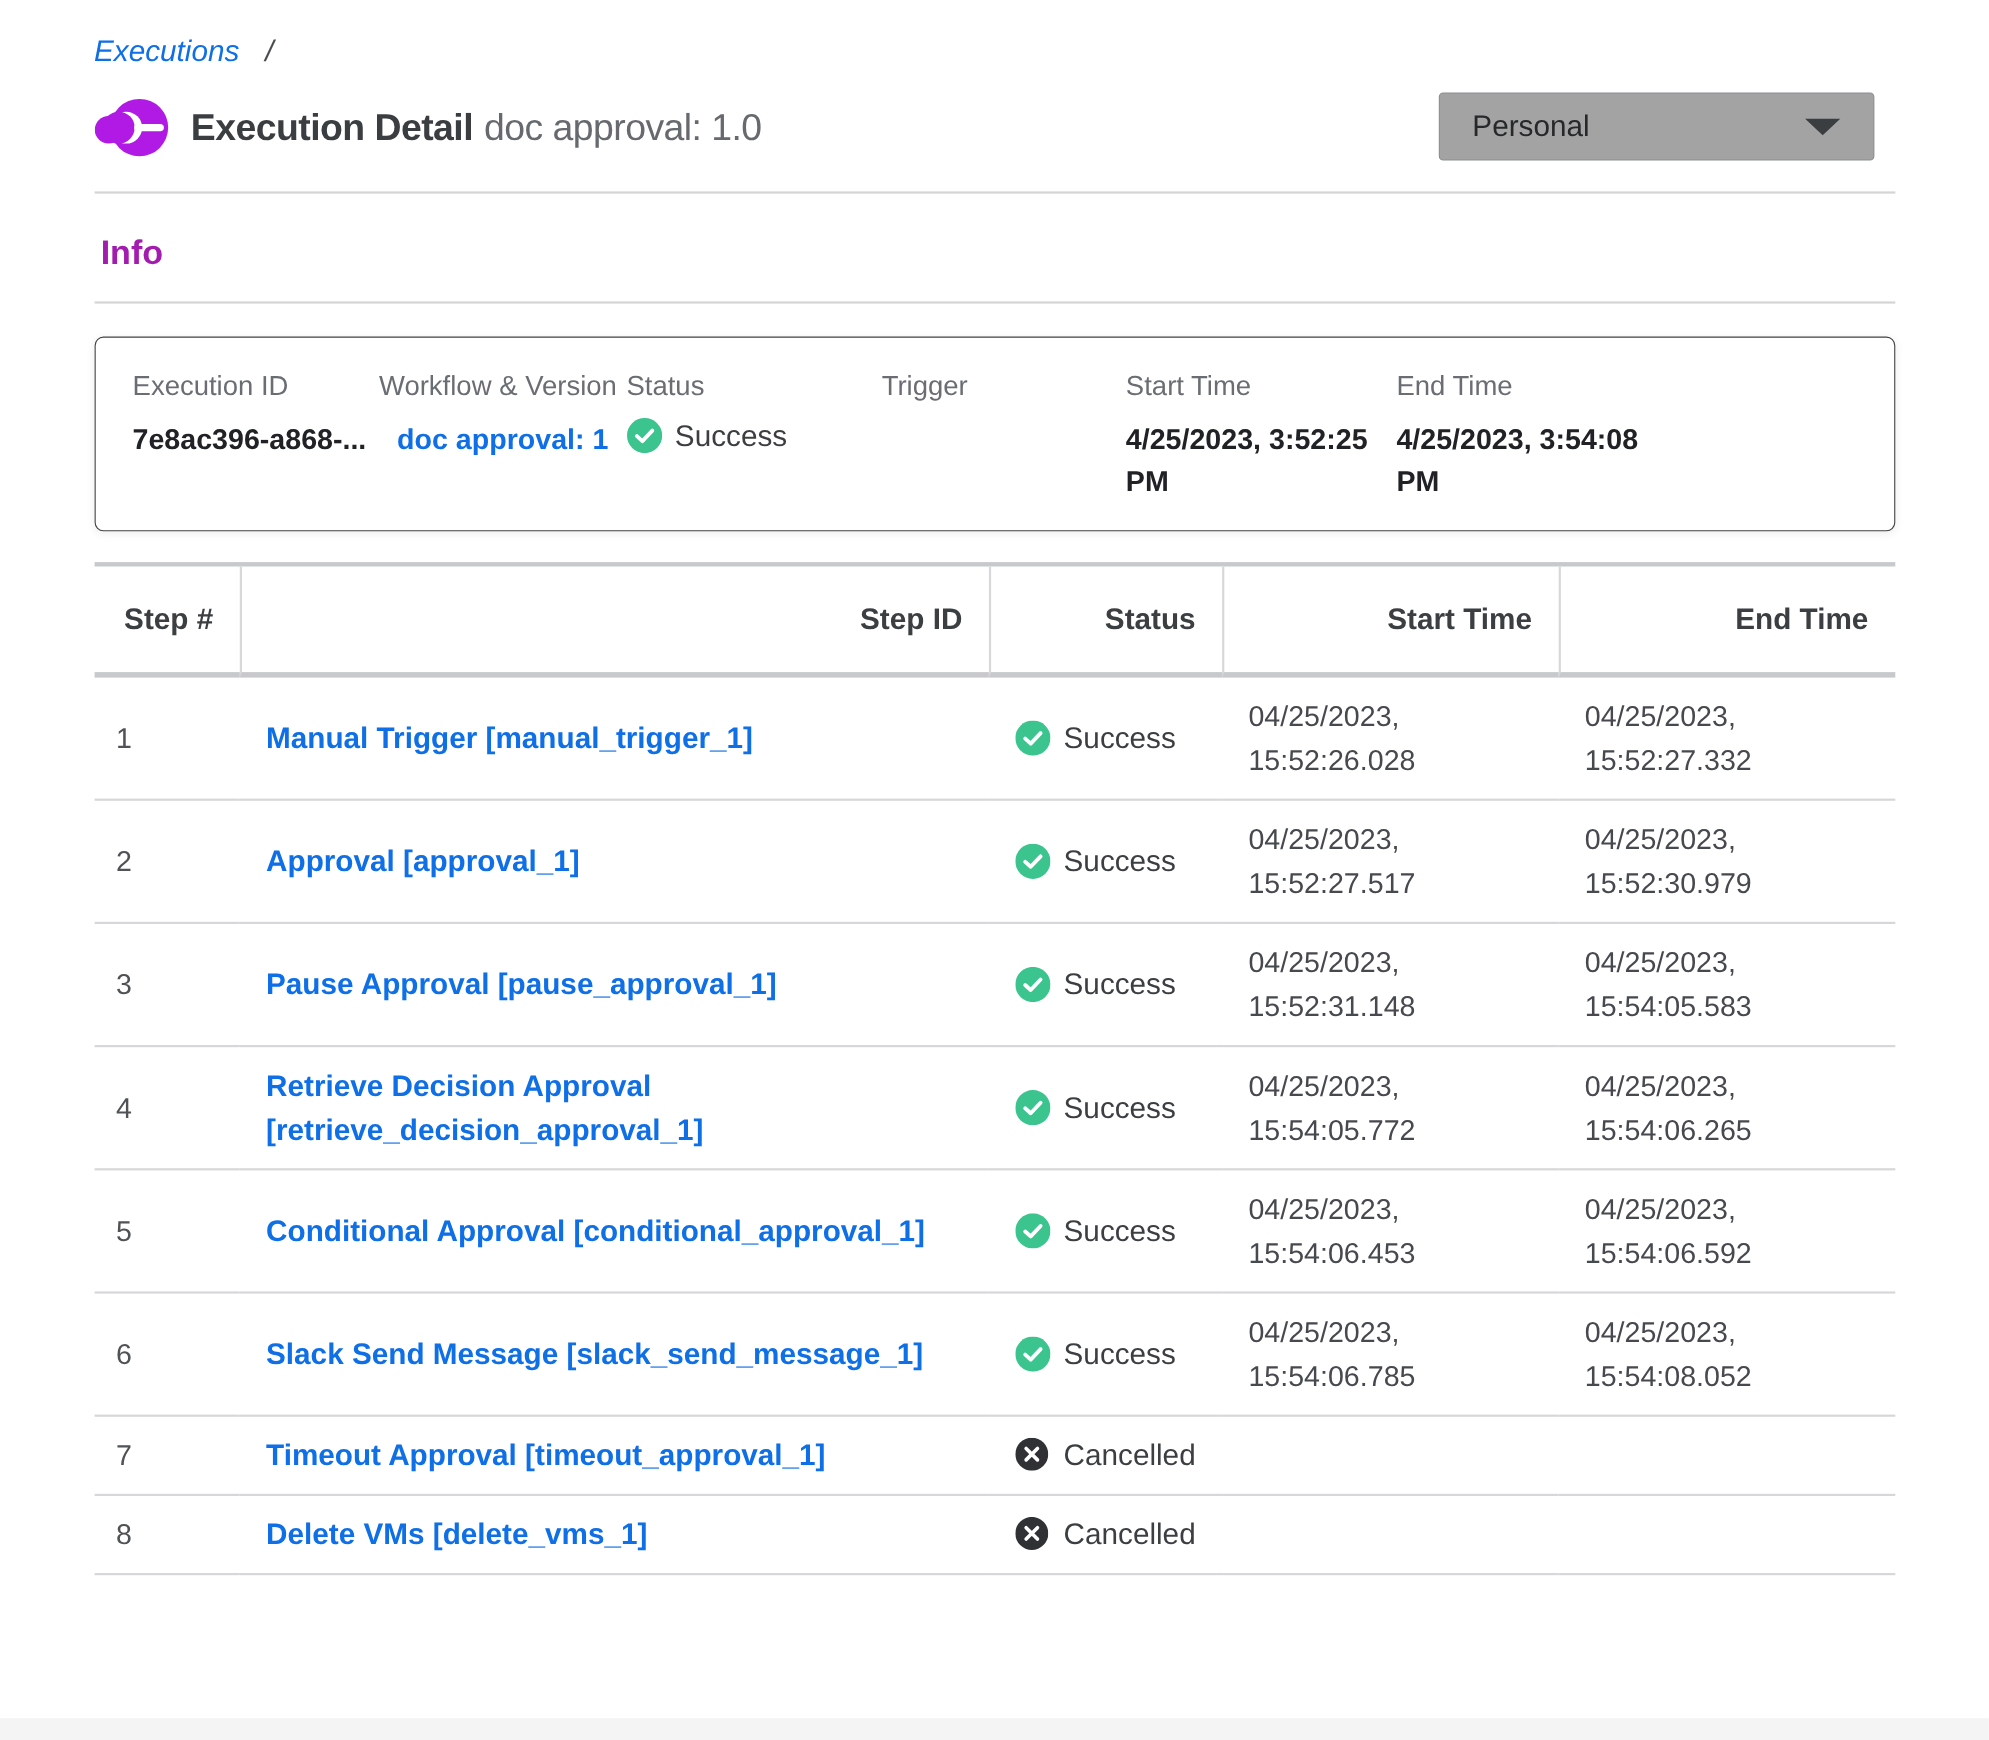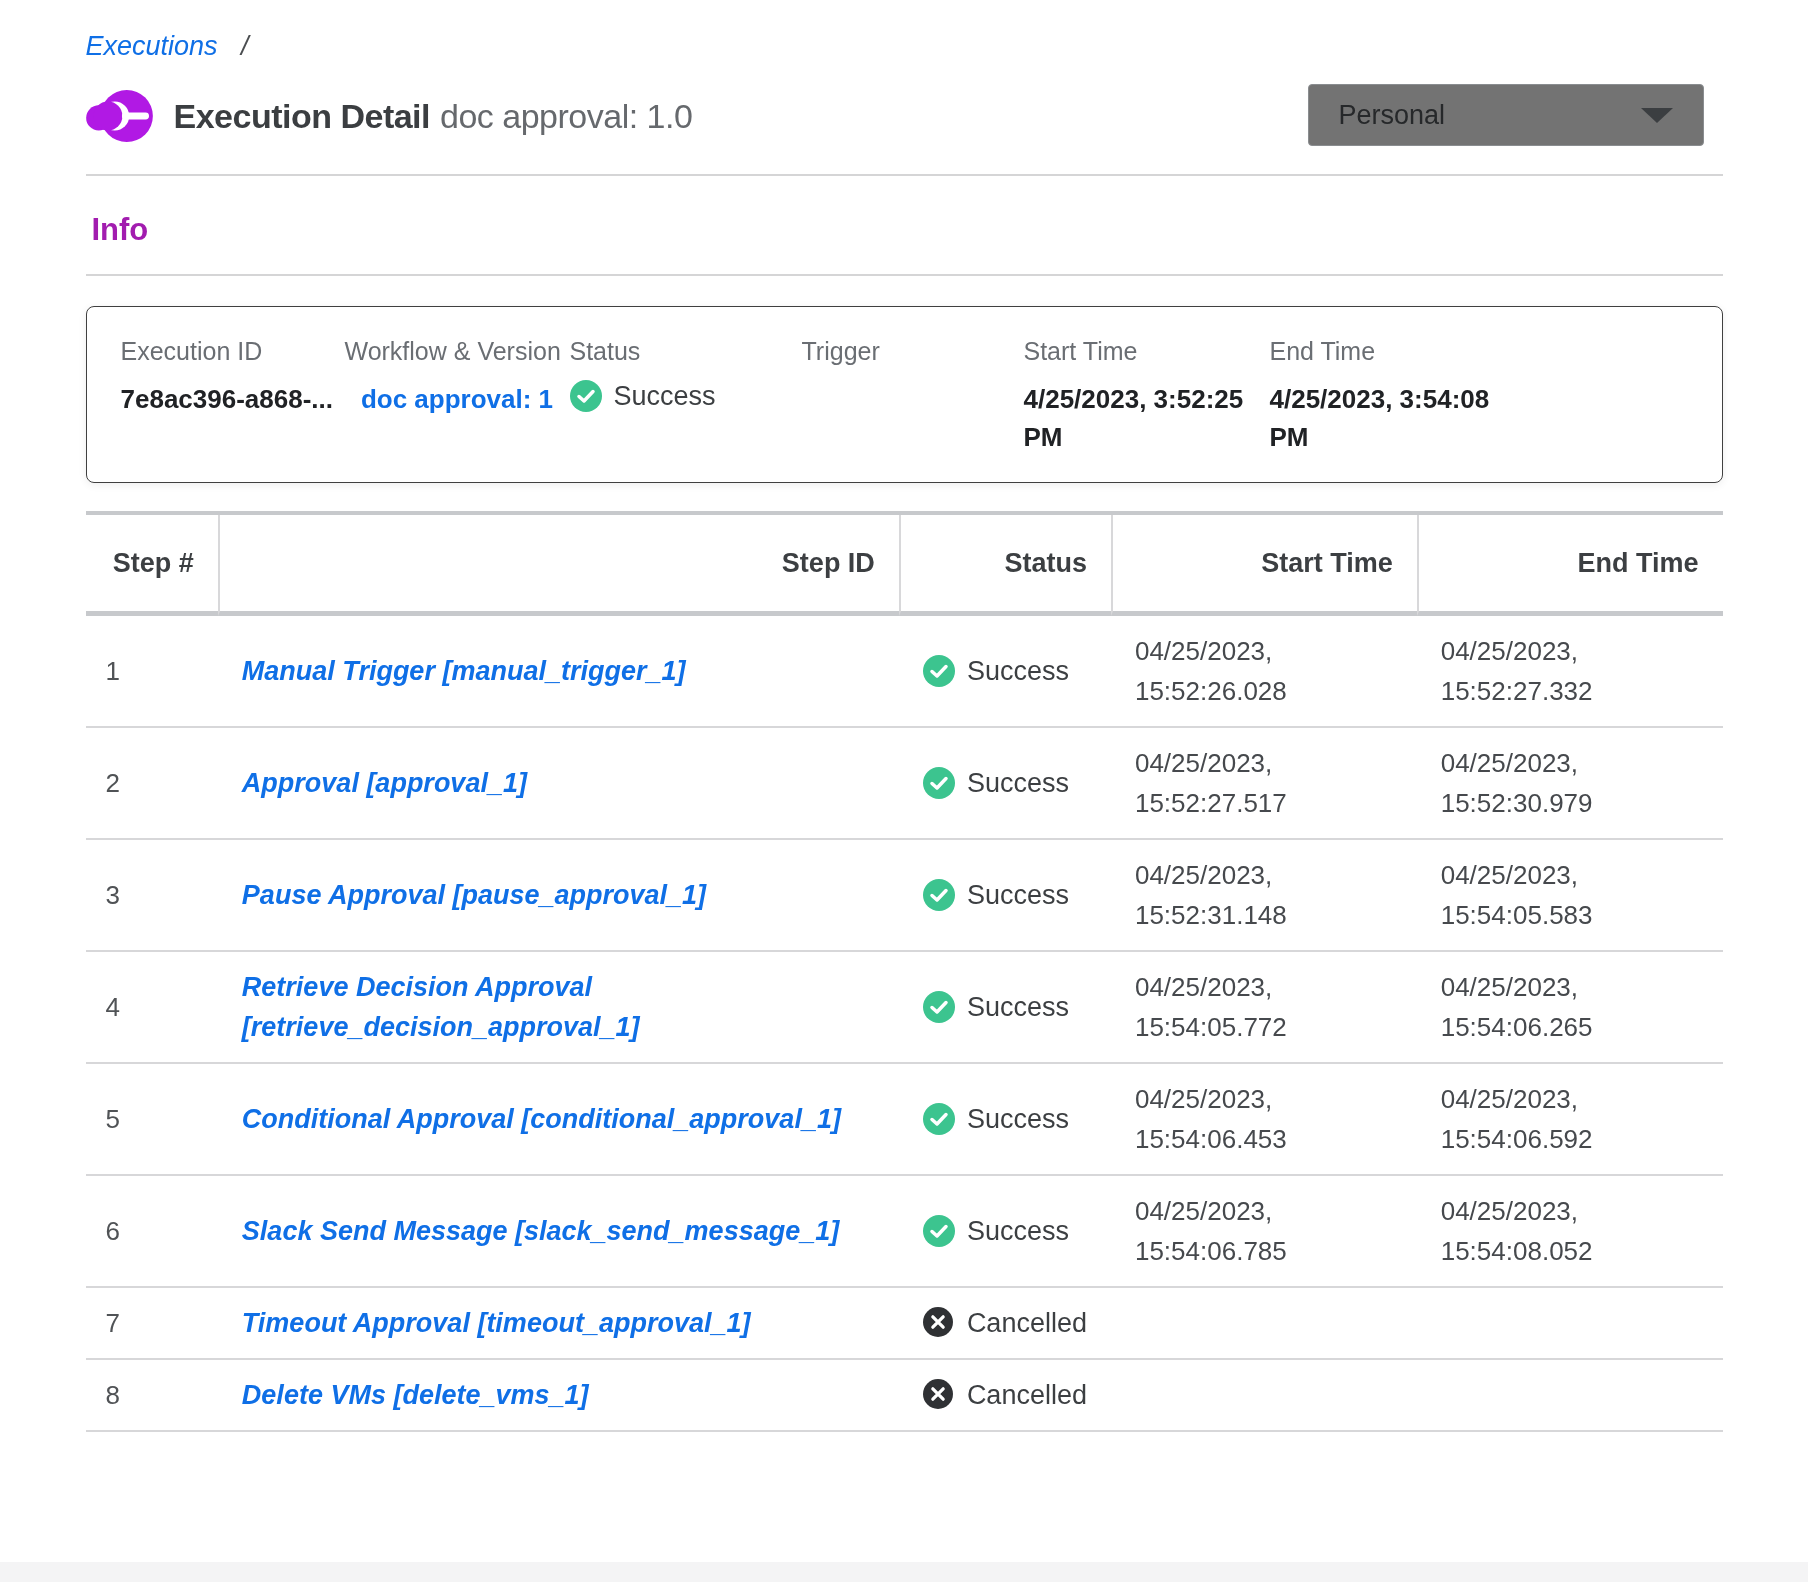--- a/index.html
+++ b/index.html
@@ -15,21 +15,21 @@
   .crumb-link { color:var(--link,#0f6fe6); text-decoration:none; cursor:pointer; }
   .crumb-sep { color:#4a4d50; margin-left:16px; }
 
   
   .title-row { display:flex; align-items:center; margin-top:22px; position:relative; height:64px; }
   .logo { width:68px; height:58px; margin-right:16px; flex:0 0 auto; }
   h1 { margin:4px; font-size:34px; font-weight:700; color:#3b3e41; letter-spacing:-0.5px; white-space:nowrap; }
   .subtitle { font-weight:400; color:#66696d; margin-left:10px; }
   .workspace-select {
     position:absolute; right:19px; top:0px; width:396px; height:62px;
-    border:1px solid #8a8d90; border-radius:4px; background:#737373;
+    border:1px solid #8a8d90; border-radius:4px; background:#a3a3a3;
     display:flex; align-items:center; justify-content:space-between;
     padding:0 30px; font-size:27px; color:#26282a; cursor:pointer;
   }
   .caret { width:0; height:0; border-left:16px solid transparent; border-right:16px solid transparent; border-top:15px solid #3b3e41; }
 
   .rule { border:none; border-top:2px solid #d5d5d6; margin:0; }
   .rule-title { margin-top:26px; }
   .rule-info  { margin-top:26px; }
 
   h2.info-title { margin:36px 0 0 6px; font-size:31px; font-weight:700; color:#a21caf; }
@@ -63,21 +63,21 @@
     padding:30px 24px; line-height:36px; vertical-align:middle;
     border-bottom:5px solid #c7c9cc;
   }
   thead th:not(:first-child) { border-left:2px solid #d8d8da; }
   thead th:first-child { padding-left:20px; }
   tbody td {
     border-bottom:2px solid #d7d7d9; padding:15px 24px;
     font-size:26px; color:#46494d; line-height:40px; vertical-align:middle;
   }
   tbody td:first-child { padding-left:20px; color:#505356; }
-  .step-link { color:var(--link,#0f6fe6); font-weight:600; font-size:27px; text-decoration:none; cursor:pointer;font-style:italic; }
+  .step-link { color:var(--link,#0f6fe6); font-weight:600; font-size:27px; text-decoration:none; cursor:pointer; }
   .status-cell { display:flex; align-items:center; gap:12px; color:#3c3f42; font-size:27px; white-space:nowrap; }
   .ts { max-width:190px; }
 
   .bottom-strip { position:absolute; left:0; right:0; bottom:0; height:20px; background:#f4f4f5; }
 </style>
 </head>
 <body>
 
 <div class="page">
 

